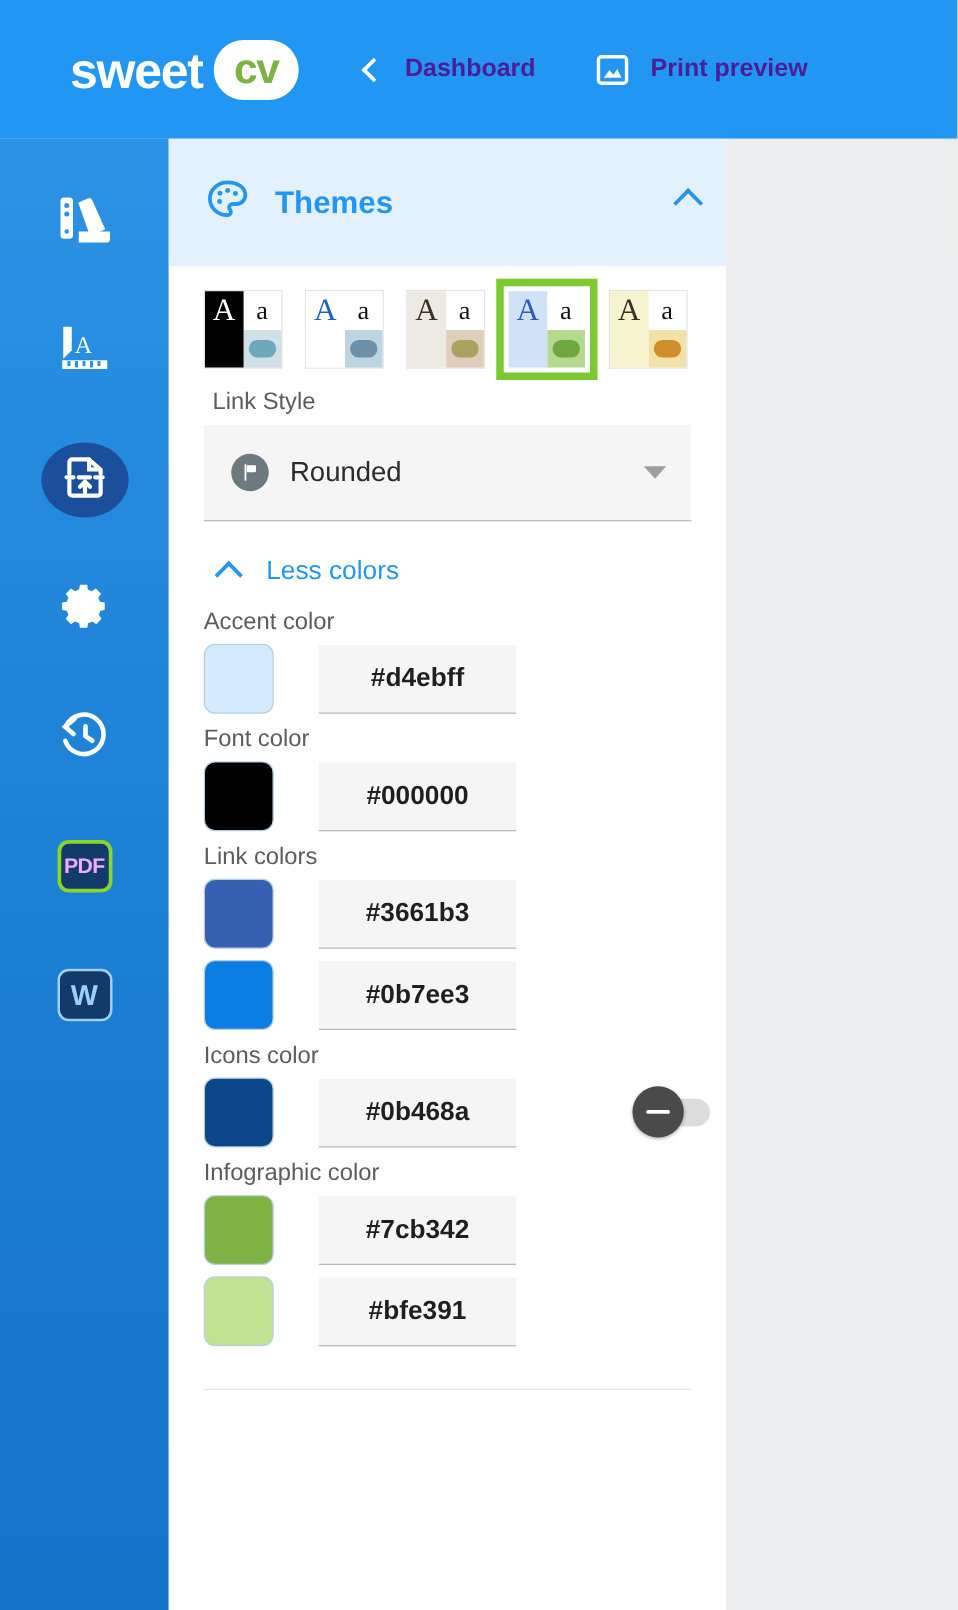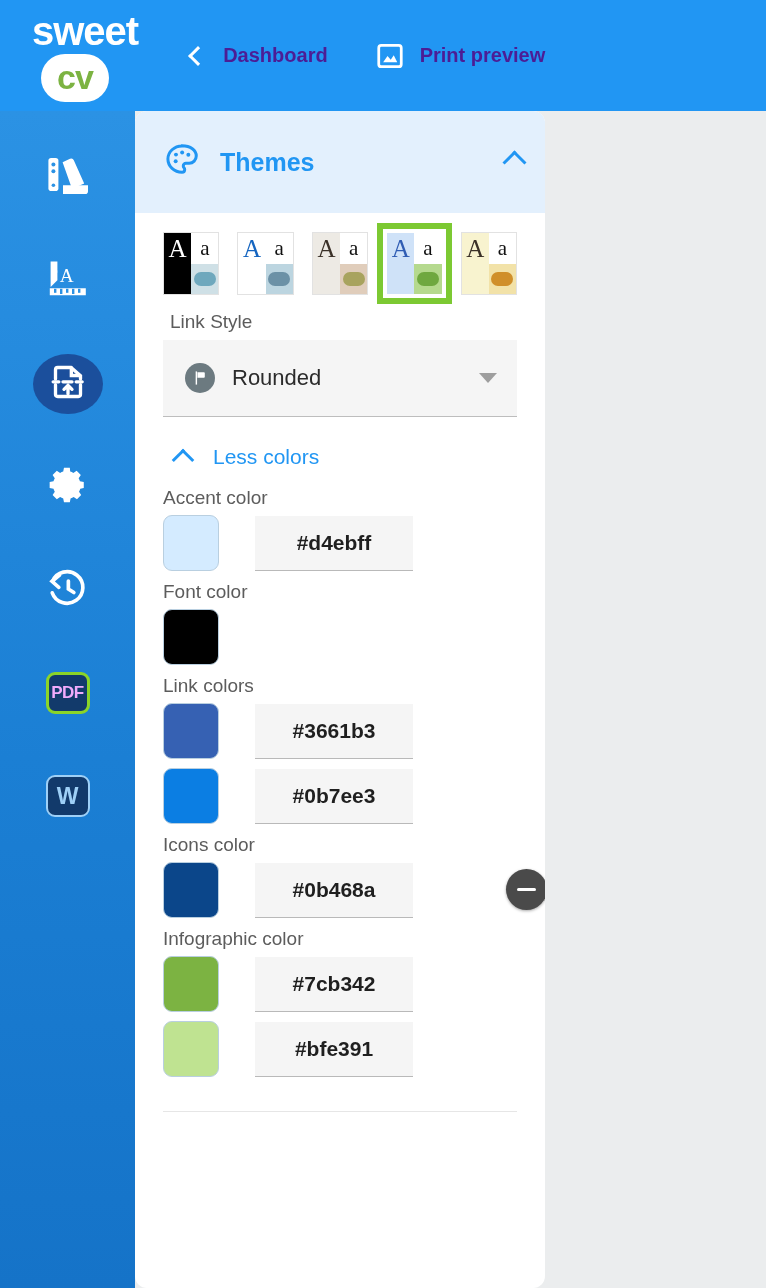--- a/index.html
+++ b/index.html
@@ -12,25 +12,24 @@
   #app { position: relative; width: 766px; height: 1288px; background: #ebedee; }
 
   
   .header {
     position: absolute; top: 0; left: 0;
     width: 766px; height: 111px;
     background: #2196f3;
     display: flex; align-items: center;
   }
   .logo {
-    margin-left: 32px;
-    display: flex; align-items: flex-start;
+    margin-left: 56px;
+    display: flex; align-items: flex-end;
     font-weight: bold; font-size: 40px;
     letter-spacing: -1px;
-    flex-direction: column;
   }
   .logo-sweet { color: #ffffff; font-style: normal; font-weight: 800; }
   .logo-cv-pill {
     margin-left: 9px;
     background: #ffffff;
     border-radius: 26px;
     padding: 2px 16px 4px 16px;
     color: #7cb342;
     font-weight: 800;
     font-size: 34px;
@@ -81,24 +80,23 @@
     display: flex; align-items: center; justify-content: center;
     font-weight: bold; font-size: 17px;
     background: #123a6b;
   }
   .badge.pdf { border: 3px solid #8bd429; color: #f0abfc; letter-spacing: -0.5px; }
   .badge.word { border: 2px solid #9ed0f7; color: #9ed0f7; font-size: 23px; }
 
   
   .panel {
     position: absolute; top: 111px; left: 135px;
-    width: 410px; height: 1177px;
+    width: 446px; height: 1177px;
     background: #ffffff;
     overflow: hidden;
-    border-radius: 12px;
   }
   .panel-head {
     height: 102px;
     background: #e3f0fd;
     display: flex; align-items: center;
     padding: 0 22px 0 28px;
     cursor: pointer;
   }
   .panel-head-title {
     color: #2196f3; font-size: 25px; font-weight: bold;
@@ -432,20 +430,21 @@
 
       <div class="color-group-label">Accent color</div>
       <div class="color-row">
         <span class="color-chip" style="background:#d4ebff"></span>
         <span class="hex-box">#d4ebff</span>
       </div>
 
       <div class="color-group-label">Font color</div>
       <div class="color-row">
         <span class="color-chip" style="background:#000000"></span>
+        <span class="hex-box">#000000</span>
       </div>
 
       <div class="color-group-label">Link colors</div>
       <div class="color-row">
         <span class="color-chip" style="background:#3661b3"></span>
         <span class="hex-box">#3661b3</span>
       </div>
       <div class="color-row">
         <span class="color-chip" style="background:#0b7ee3"></span>
         <span class="hex-box">#0b7ee3</span>

